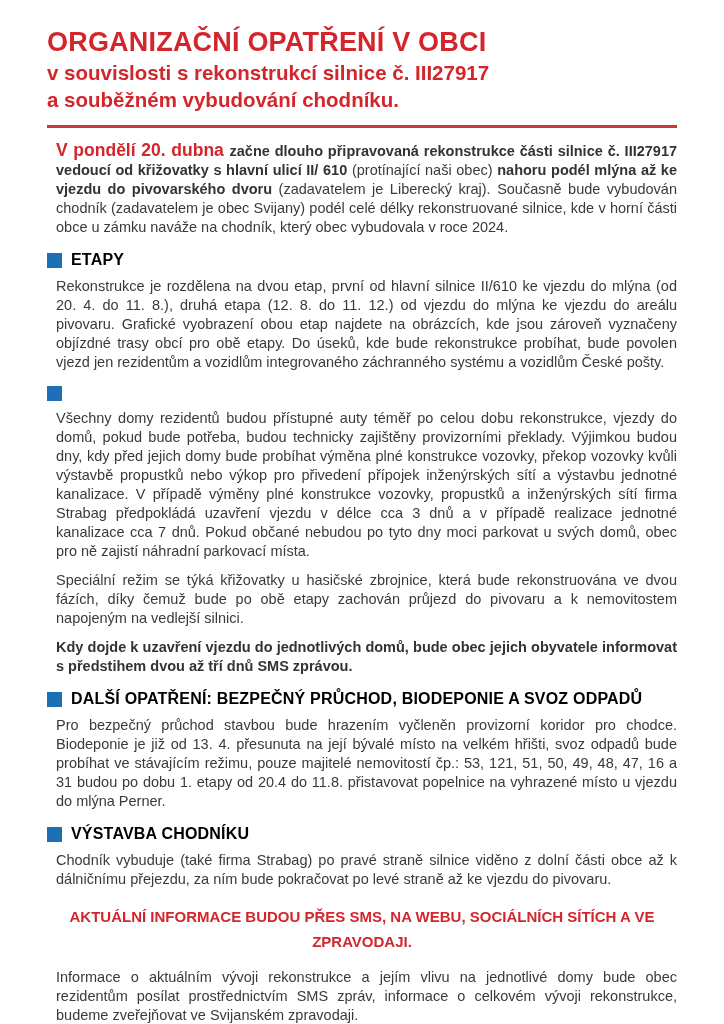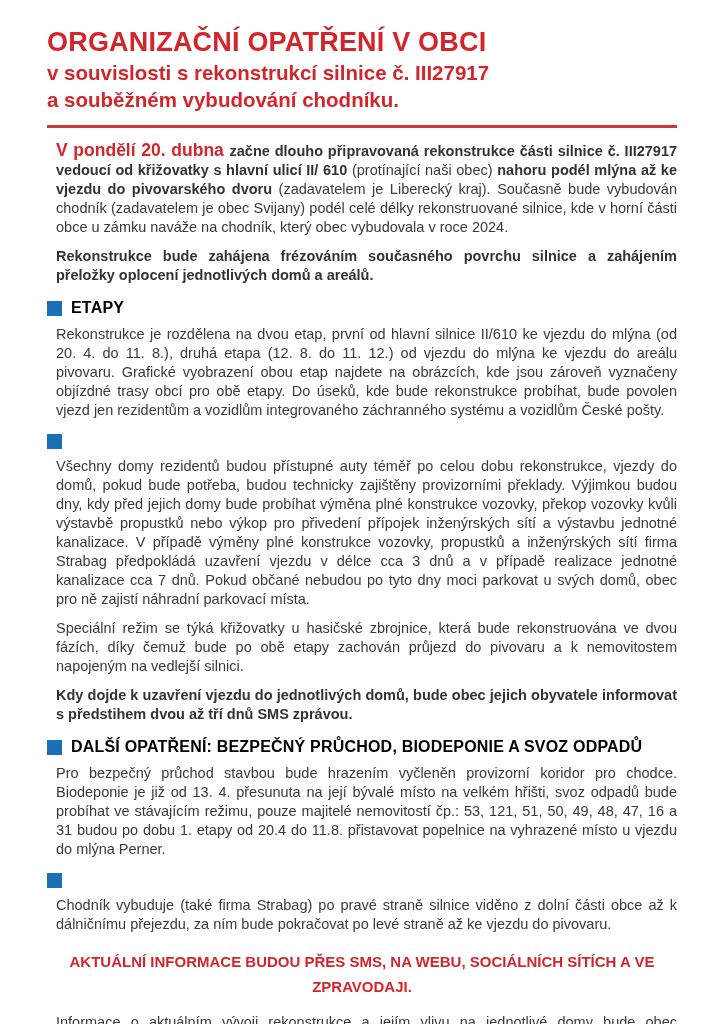--- a/index.html
+++ b/index.html
@@ -66,21 +66,20 @@
   <div class="doc-title">
     <div class="t1">ORGANIZAČNÍ OPATŘENÍ V OBCI</div>
     <div class="t2">v souvislosti s rekonstrukcí silnice č. III27917</div>
     <div class="t3">a souběžném vybudování chodníku.</div>
   </div>
 
   <hr class="rule rule-red">
 
   <p class="body-par"><span class="seg-lead">V pondělí 20. dubna </span><span class="seg-bold">začne dlouho připravovaná rekonstrukce části silnice č. III27917 vedoucí od křižovatky s hlavní ulicí II/ 610 </span><span class="seg-normal">(protínající naši obec) </span><span class="seg-bold">nahoru podél mlýna až ke vjezdu do pivovarského dvoru </span><span class="seg-normal">(zadavatelem je Liberecký kraj). Současně bude vybudován chodník (zadavatelem je obec Svijany) podél celé délky rekonstruované silnice, kde v horní části obce u zámku naváže na chodník, který obec vybudovala v roce 2024.</span></p>
 
-  <p class="body-par bold">Rekonstrukce bude zahájena frézováním současného povrchu silnice a zahájením přeložky oplocení jednotlivých domů a areálů.</p>
 
   <div class="section-header">
     <span class="section-square"></span>
     <span class="section-title">ETAPY</span>
   </div>
   <p class="body-par">Rekonstrukce je rozdělena na dvou etap, první od hlavní silnice II/610 ke vjezdu do mlýna (od 20. 4. do 11. 8.), druhá etapa (12. 8. do 11. 12.) od vjezdu do mlýna ke vjezdu do areálu pivovaru. Grafické vyobrazení obou etap najdete na obrázcích, kde jsou zároveň vyznačeny objízdné trasy obcí pro obě etapy. Do úseků, kde bude rekonstrukce probíhat, bude povolen vjezd jen rezidentům a vozidlům integrovaného záchranného systému a vozidlům České pošty.</p>
 
   <div class="section-header">
     <span class="section-square"></span>
   </div>
@@ -89,20 +88,21 @@
   <p class="body-par bold">Kdy dojde k uzavření vjezdu do jednotlivých domů, bude obec jejich obyvatele informovat s předstihem dvou až tří dnů SMS zprávou.</p>
 
   <div class="section-header">
     <span class="section-square"></span>
     <span class="section-title">DALŠÍ OPATŘENÍ: BEZPEČNÝ PRŮCHOD, BIODEPONIE A SVOZ ODPADŮ</span>
   </div>
   <p class="body-par">Pro bezpečný průchod stavbou bude hrazením vyčleněn provizorní koridor pro chodce. Biodeponie je již od 13. 4. přesunuta na její bývalé místo na velkém hřišti, svoz odpadů bude probíhat ve stávajícím režimu, pouze majitelé nemovitostí čp.: 53, 121, 51, 50, 49, 48, 47, 16 a 31 budou po dobu 1. etapy od 20.4 do 11.8. přistavovat popelnice na vyhrazené místo u vjezdu do mlýna Perner.</p>
 
   <div class="section-header">
     <span class="section-square"></span>
+    <span class="section-title">VÝSTAVBA CHODNÍKU</span>
   </div>
   <p class="body-par">Chodník vybuduje (také firma Strabag) po pravé straně silnice viděno z dolní části obce až k dálničnímu přejezdu, za ním bude pokračovat po levé straně až ke vjezdu do pivovaru.</p>
 
   <div class="alert">AKTUÁLNÍ INFORMACE BUDOU PŘES SMS, NA WEBU, SOCIÁLNÍCH SÍTÍCH A VE ZPRAVODAJI.</div>
 
   <p class="body-par">Informace o aktuálním vývoji rekonstrukce a jejím vlivu na jednotlivé domy bude obec rezidentům posílat prostřednictvím SMS zpráv, informace o celkovém vývoji rekonstrukce, budeme zveřejňovat ve Svijanském zpravodaji.</p>
 
 </div>
 
 </body></html>

